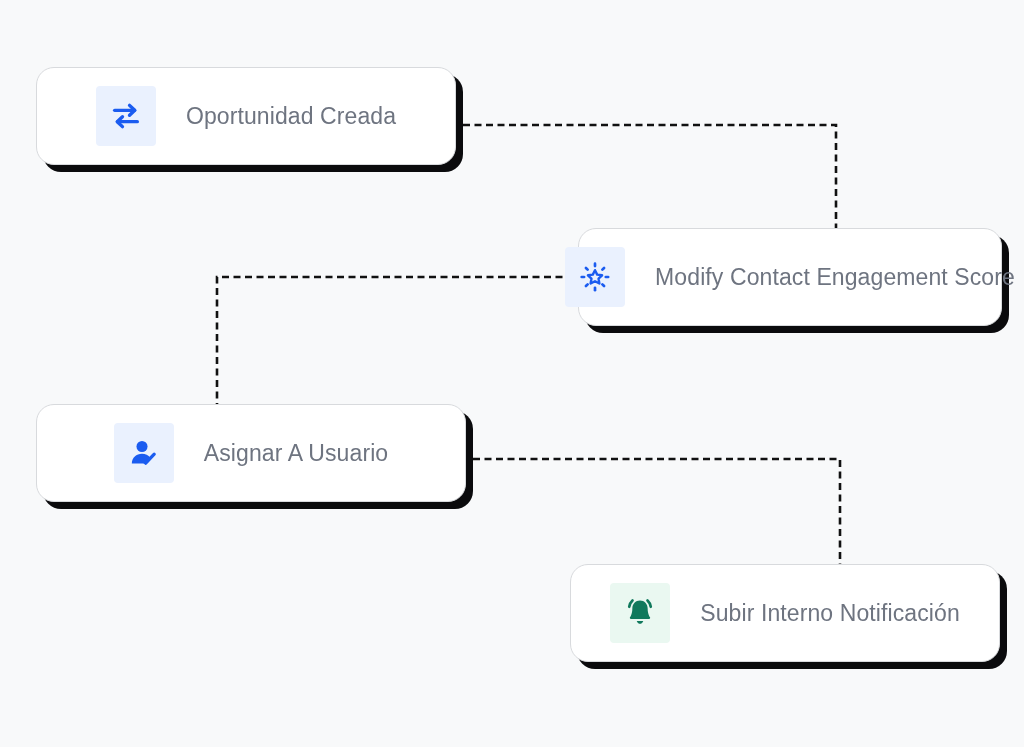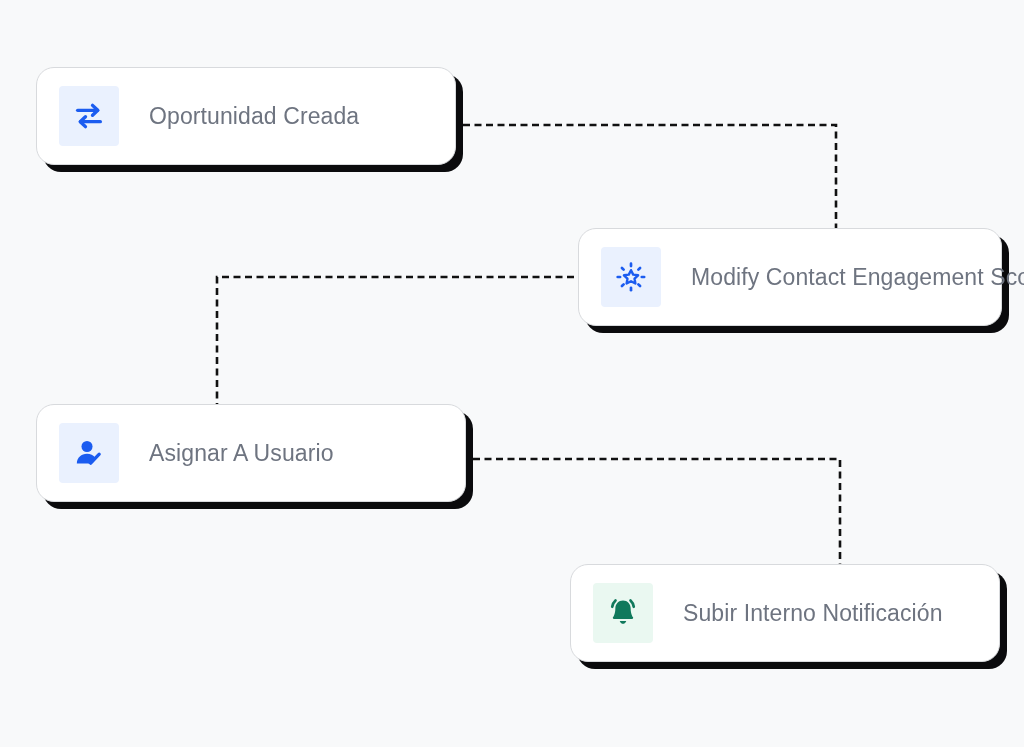--- a/index.html
+++ b/index.html
@@ -33,20 +33,21 @@
     position: absolute;
     z-index: 2;
     box-sizing: border-box;
     background: #ffffff;
     border: 1px solid #d8dadd;
     border-radius: 18px;
     box-shadow: 7px 7px 0 0 #0b0b0d;
     display: flex;
     align-items: center;
     padding: 0 22px;
+    justify-content: center;
   }
   .node-icon {
     width: 60px;
     height: 60px;
     border-radius: 4px;
     flex: 0 0 auto;
     display: flex;
     align-items: center;
     justify-content: center;
   }

